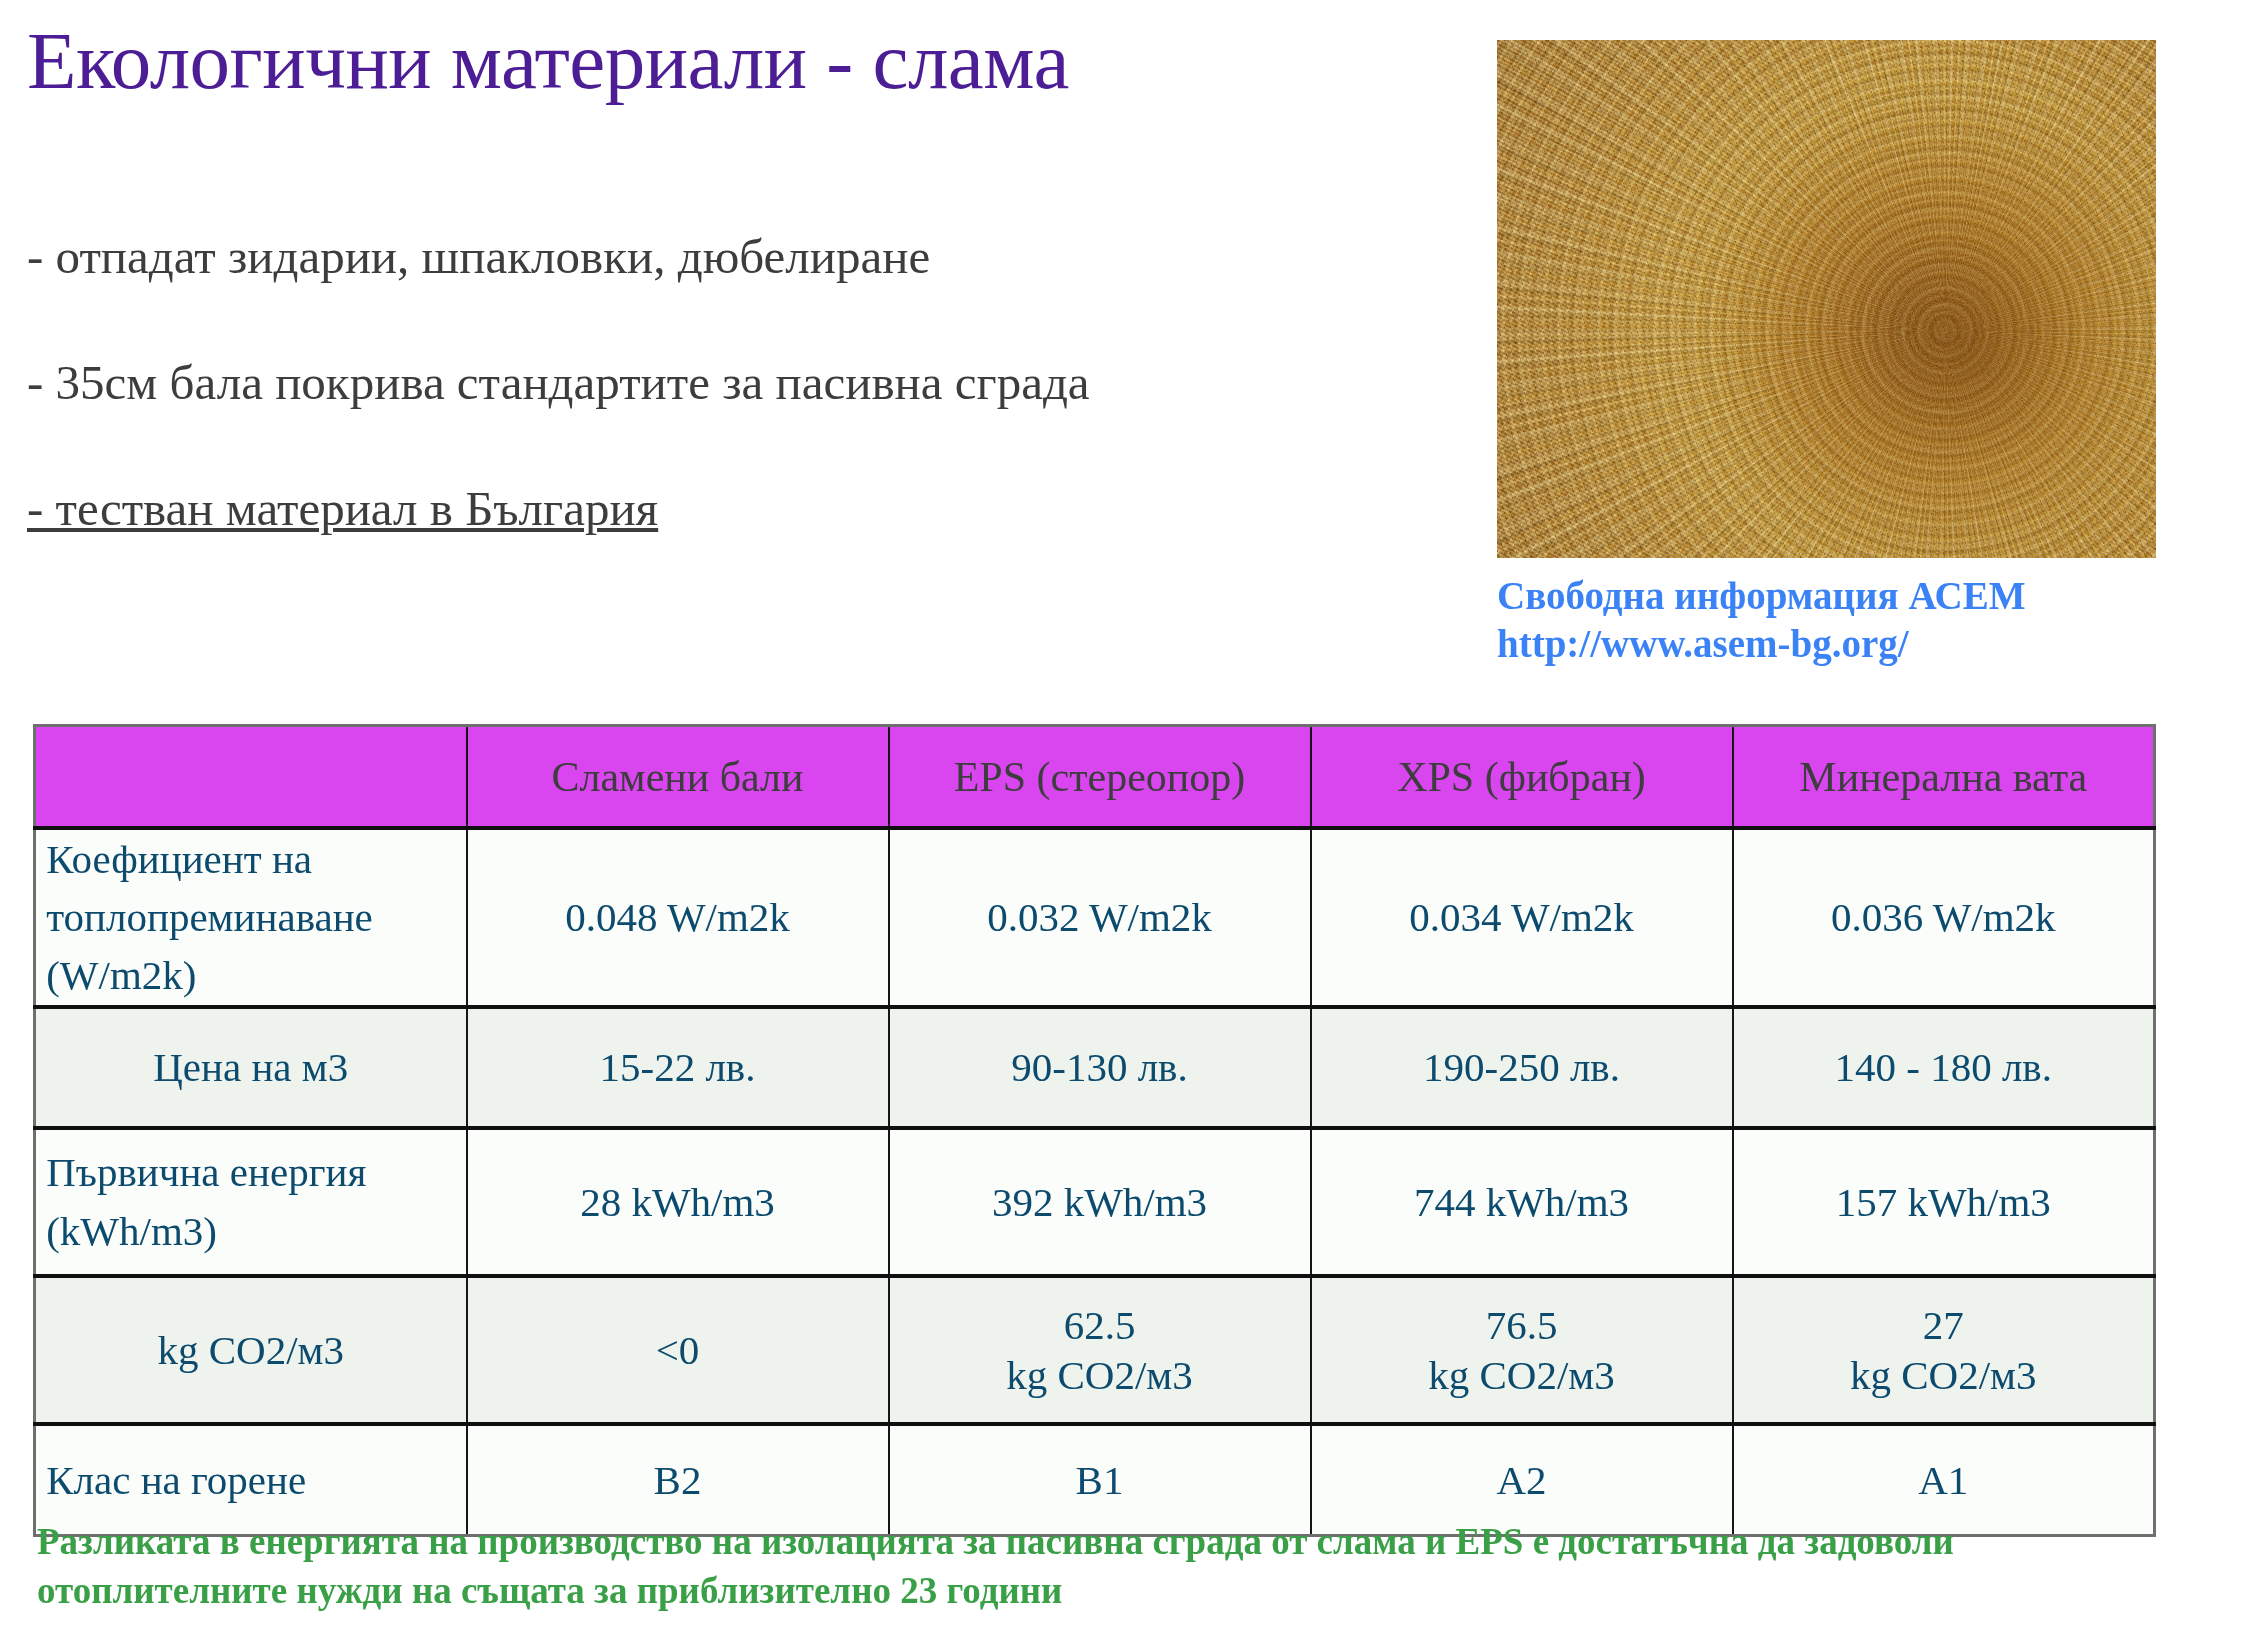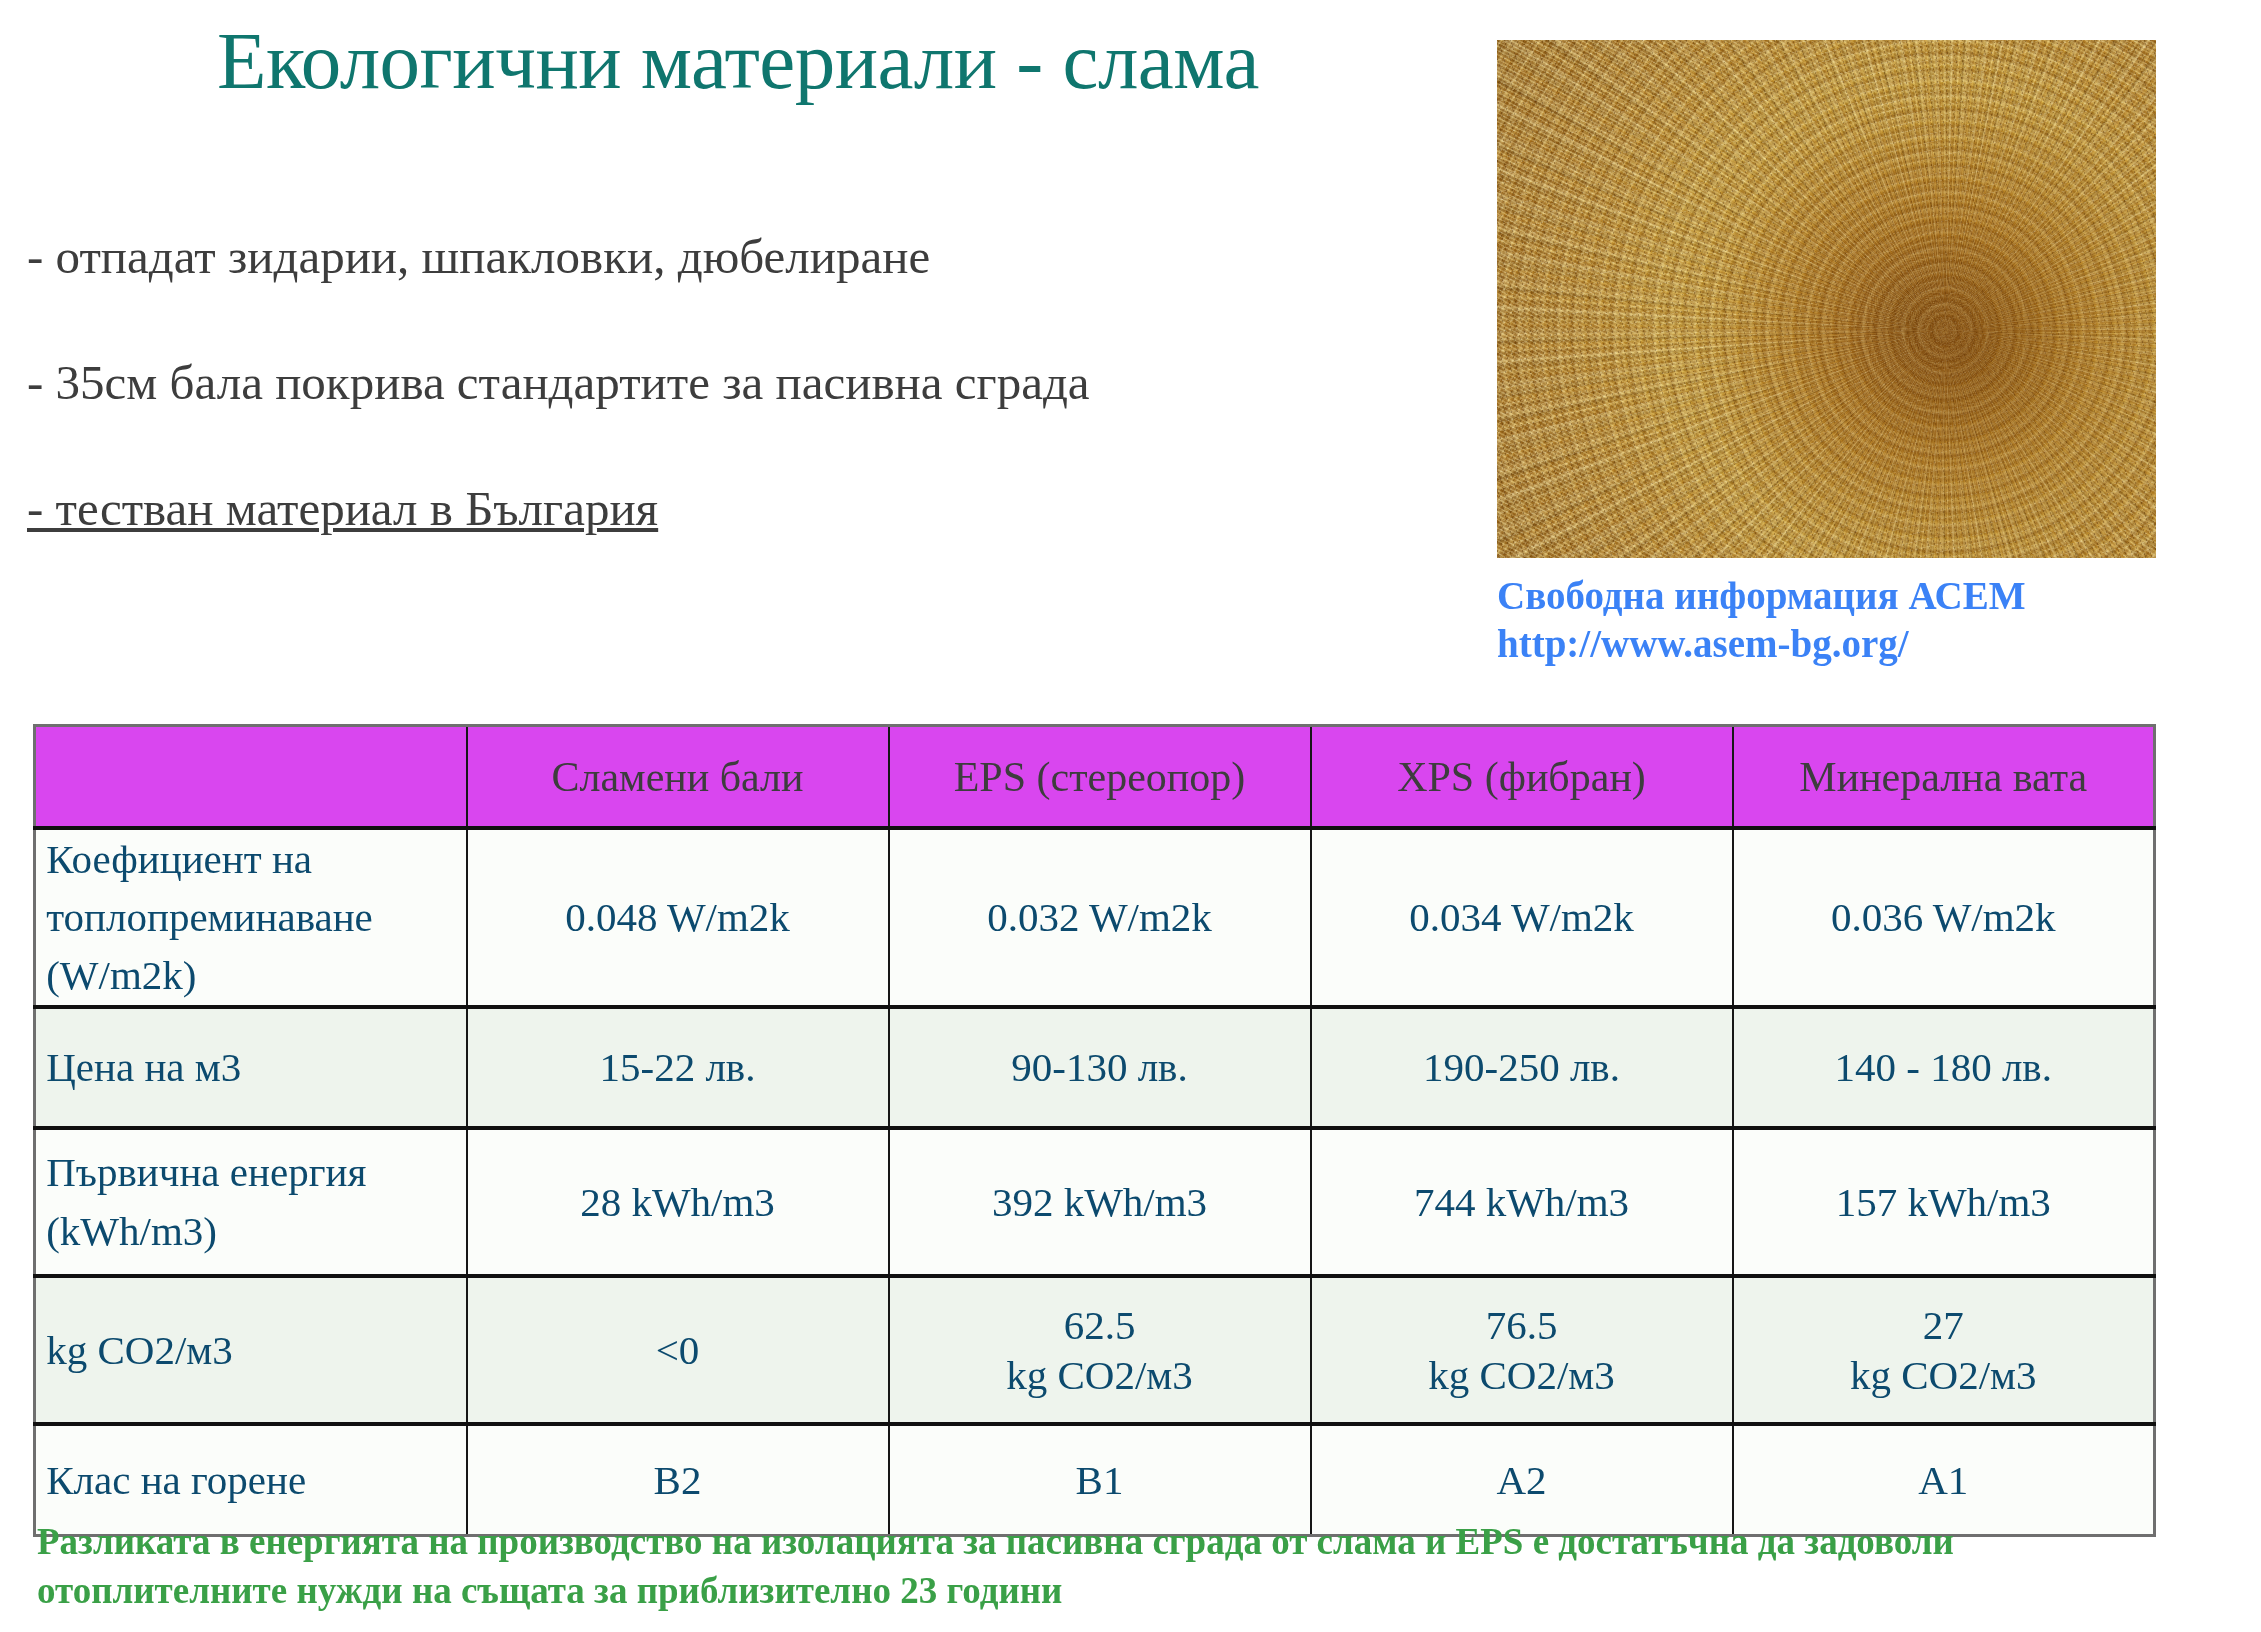--- a/index.html
+++ b/index.html
@@ -17,24 +17,23 @@
   }
 
   
   #slide-title {
     position: absolute;
     left: 27px;
     top: 18.6px;
     width: 1422px;
     font-size: 81px;
     line-height: 1.05;
-    color: #0f766e;
+    color: #4c1d95;
     letter-spacing: -0.5px;
     white-space: nowrap;
-    text-align: center;
   }
 
   
   #bullet-list {
     position: absolute;
     left: 27px;
     top: 232px;
     width: 1450px;
   }
   .bullet-line {
@@ -183,21 +182,21 @@
   tbody td.rowlabel {
     text-align: left;
     padding-left: 16px;
     line-height: 1.42;
   }
   tbody td.value {
     text-align: center;
     font-weight: bold;
     line-height: 1.22;
   }
-  tbody tr.shade td { background: #eef4ed; }
+  tbody tr.shade td { background: #eef4ed; text-align: center; }
   tbody tr.plain td { background: #fbfdfa; }
 
   tbody tr.r-coef td { height: 153px; }
   tbody tr.r-price td { height: 117px; }
   tbody tr.r-energy td { height: 144px; }
   tbody tr.r-co2 td { height: 144px; }
   tbody tr.r-class td { height: 108px; }
 
   .val-sub { display: block; }
 

